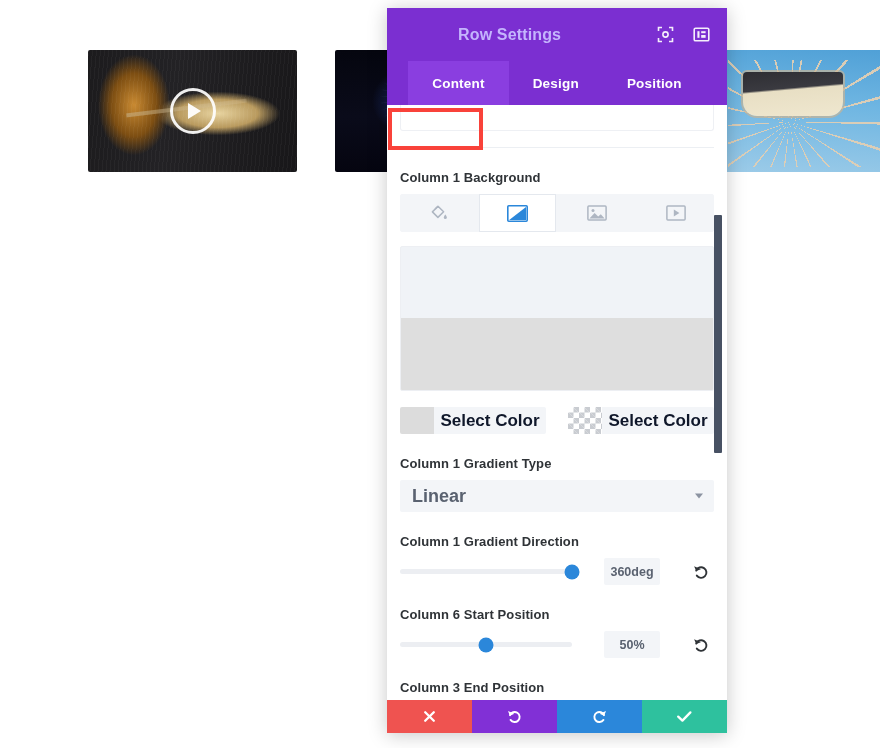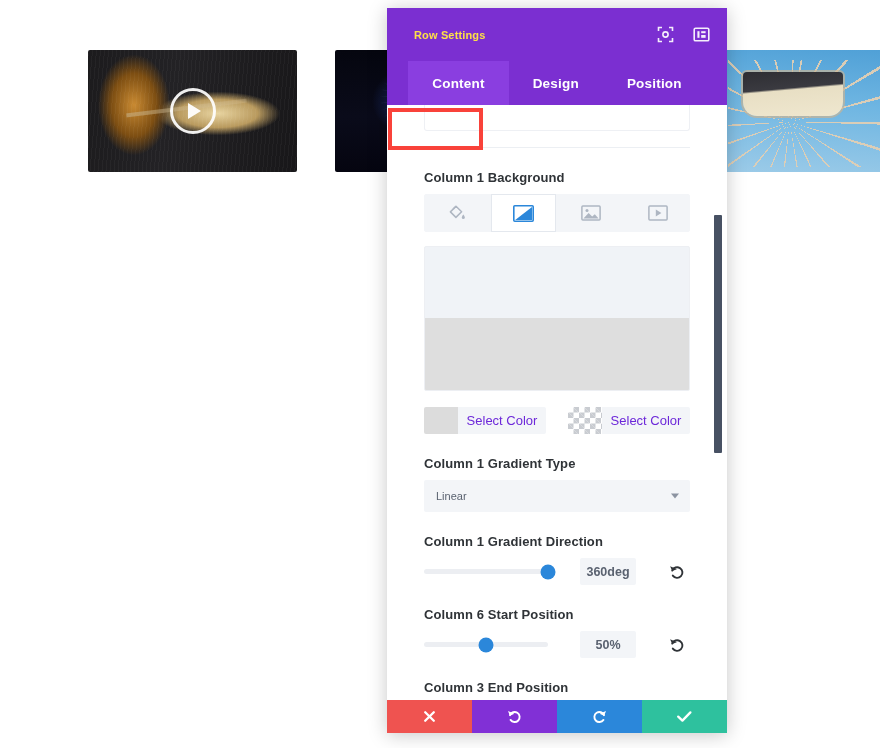--- a/index.html
+++ b/index.html
@@ -145,25 +145,26 @@
   .modal-header {
     background: #7b2fd1;
     height: 53px;
     flex: 0 0 53px;
     display: flex;
     align-items: center;
     padding: 0 16px 0 27px;
     position: relative;
   }
   .modal-title {
-    color: #fde047;
-    font-size: 11px;
+    color: #c4b5fd;
+    font-size: 16px;
     font-weight: bold;
     letter-spacing: 0.15px;
     flex: 1;
+    margin-left: 44px;
   }
   .header-actions {
     display: flex;
     align-items: center;
     gap: 17px;
   }
   .hdr-icon {
     width: 19px; height: 19px;
     display: flex;
     align-items: center;
@@ -207,21 +208,21 @@
     pointer-events: none;
     z-index: 20;
   }
 
   
   .modal-body {
     flex: 1 1 auto;
     position: relative;
     background: #ffffff;
     overflow: hidden;
-    padding: 0 37px;
+    padding: 0 13px;
   }
 
   .partial-field {
     height: 26px;
     margin-top: 0;
     border: 1px solid #eef0f4;
     border-top: none;
     border-radius: 0 0 3px 3px;
     background: #fff;
   }
@@ -302,42 +303,42 @@
     background-color: #ffffff;
   }
   .select-color-btn {
     flex: 1 1 auto;
     height: 27px;
     background: #f3f5f8;
     border-radius: 0 2px 2px 0;
     display: flex;
     align-items: center;
     justify-content: center;
-    font-size: 13px;
-    font-weight: normal;
-    color: #6d28d9;
+    font-size: 17px;
+    font-weight: bold;
+    color: #0f172a;
     cursor: pointer;
     user-select: none;
   }
 
   
   .select-wrap {
     position: relative;
     height: 32px;
     background: #f3f5f8;
     border-radius: 2px;
     display: flex;
     align-items: center;
     padding: 0 26px 0 12px;
     cursor: pointer;
   }
   .select-value {
-    font-size: 11px;
+    font-size: 18px;
     color: #5a6270;
-    font-weight: normal;
+    font-weight: bold;
   }
   .select-caret {
     position: absolute;
     right: 11px;
     top: 50%;
     transform: translateY(-50%);
     width: 0; height: 0;
     border-left: 4px solid transparent;
     border-right: 4px solid transparent;
     border-top: 5px solid #8b93a1;

